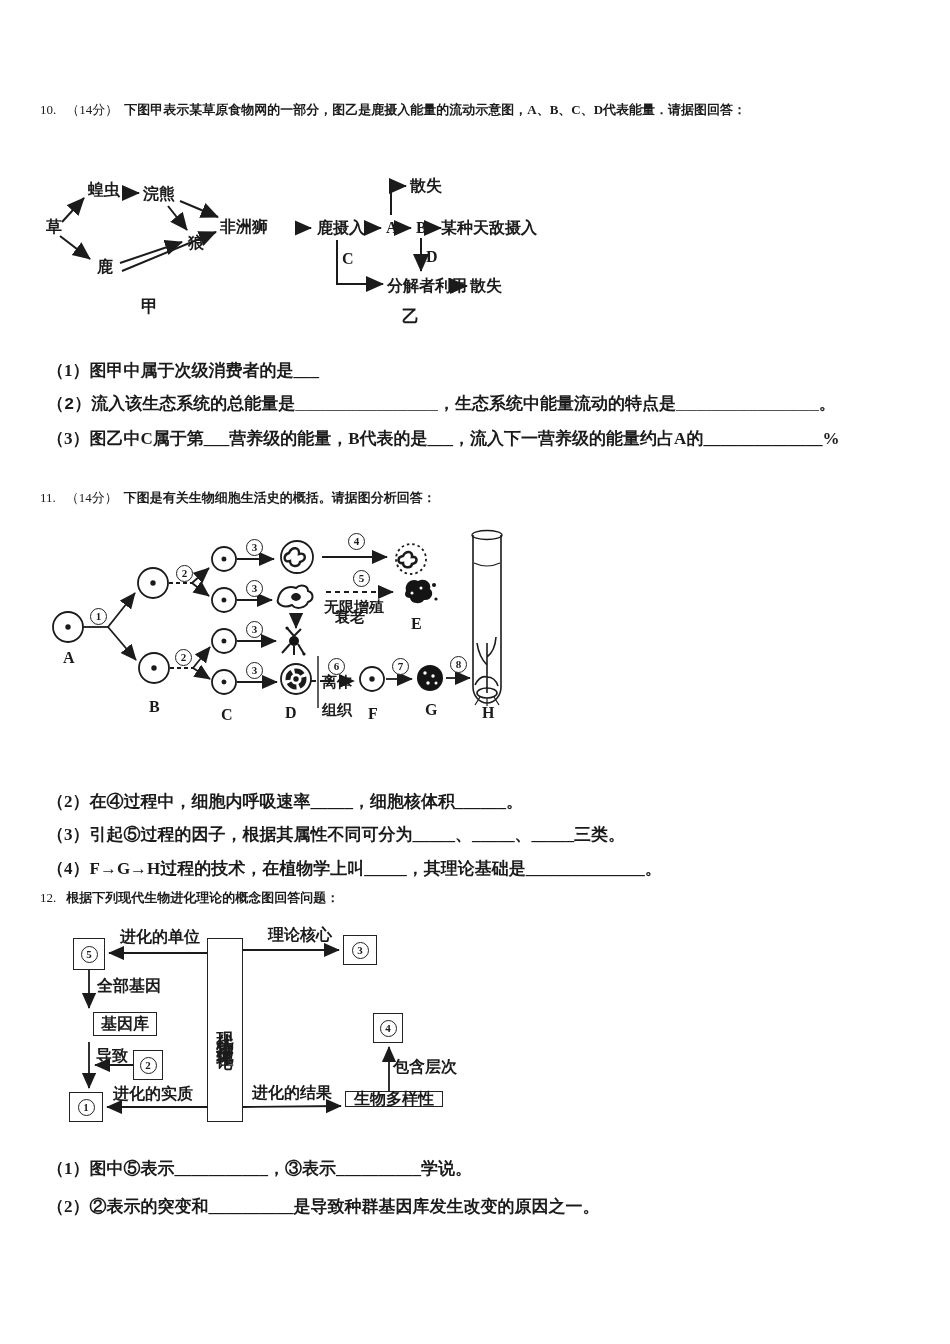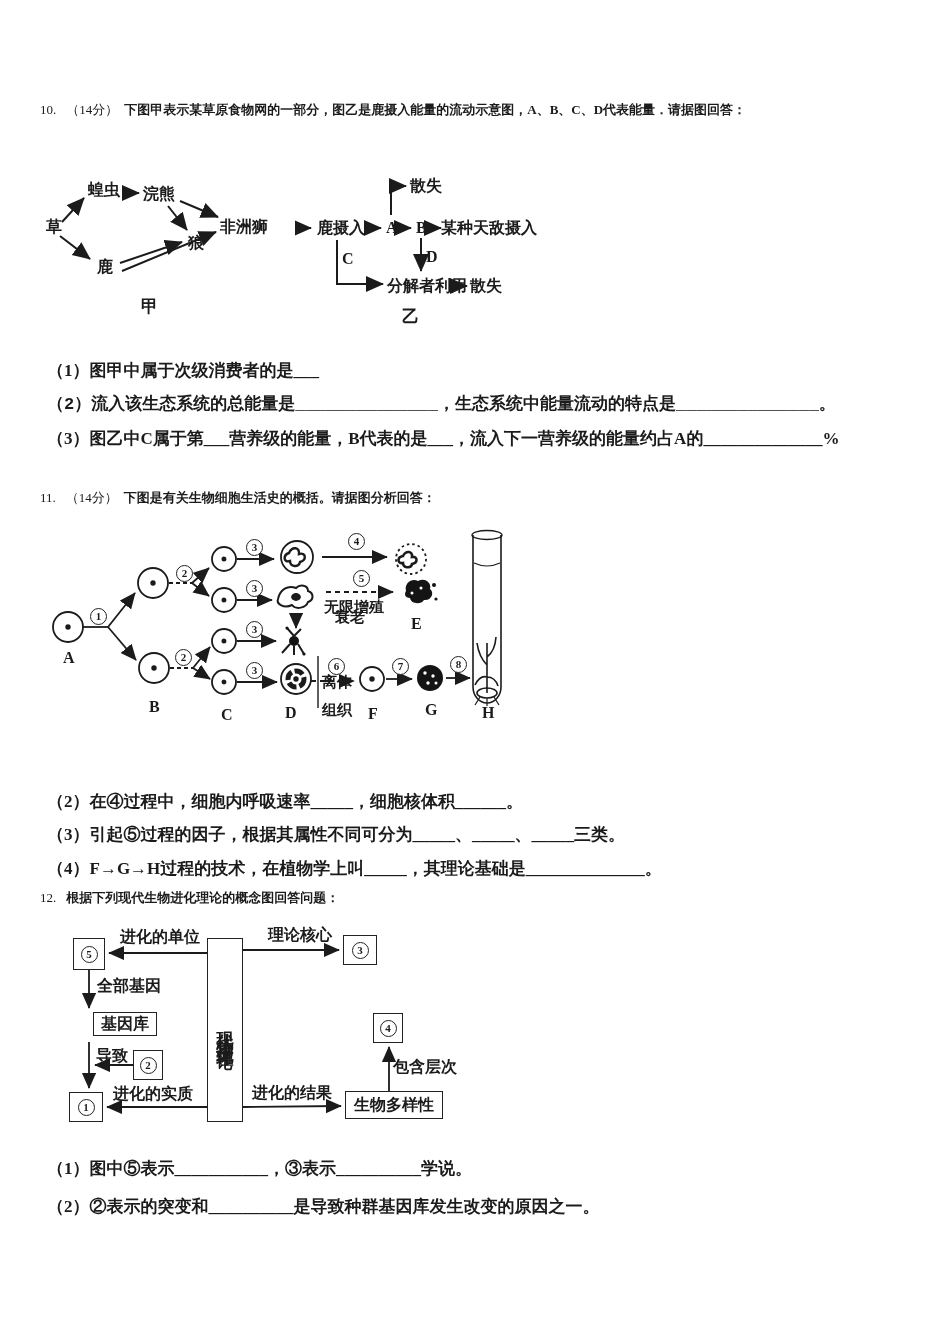--- a/index.html
+++ b/index.html
@@ -280,21 +280,21 @@
     <div class="tbox" style="left:7px;top:87px;width:64px;height:24px;margin-left:36px;">基因库</div>
     <div class="nbox" style="left:83px;top:125px;width:30px;height:30px;">
       <span class="circ">2</span>
     </div>
     <div class="nbox" style="left:19px;top:167px;width:34px;height:30px;">
       <span class="circ">1</span>
     </div>
     <div class="nbox" style="left:323px;top:88px;width:30px;height:30px;">
       <span class="circ">4</span>
     </div>
-    <div class="tbox" style="left:295px;top:166px;width:98px;height:28px;text-align:right;">生物多样性</div>
+    <div class="tbox" style="left:295px;top:166px;width:98px;height:16px;text-align:right;">生物多样性</div>
 
     <div class="dl" style="left:70px;top:3px;">进化的单位</div>
     <div class="dl" style="left:208px;top:1px;margin-left:10px;">理论核心</div>
     <div class="dl" style="left:47px;top:52px;">全部基因</div>
     <div class="dl" style="left:46px;top:122px;">导致</div>
     <div class="dl" style="left:63px;top:160px;">进化的实质</div>
     <div class="dl" style="left:202px;top:159px;">进化的结果</div>
     <div class="dl" style="left:343px;top:133px;">包含层次</div>
   </div>
 

